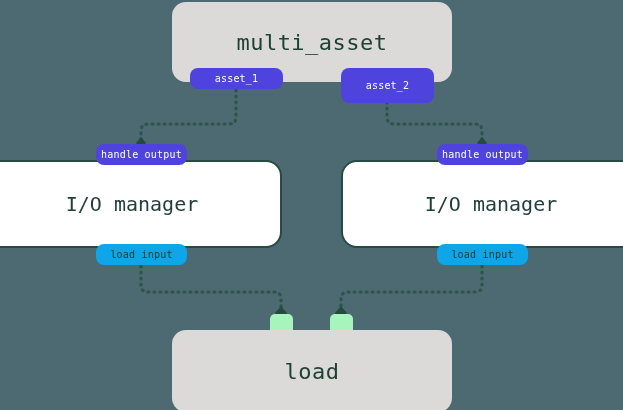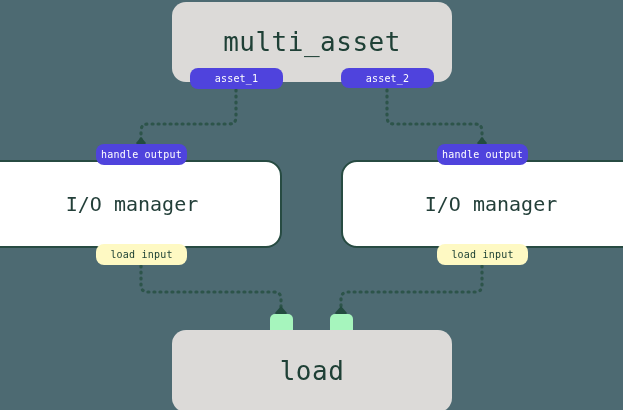--- a/index.html
+++ b/index.html
@@ -31,21 +31,21 @@
     position: absolute;
     box-sizing: border-box;
     display: flex;
     align-items: center;
     justify-content: center;
   }
   .node-grey {
     background: #dcdad8;
     border-radius: 14px;
     color: #1f4036;
-    font-size: 26px;
+    font-size: 22px;
     letter-spacing: 0.5px;
   }
   .node-white {
     background: #ffffff;
     border: 2px solid #274b42;
     border-radius: 16px;
     color: #233f39;
     font-size: 20px;
   }
 
@@ -59,21 +59,21 @@
     font-size: 10px;
     border-radius: 8px;
     letter-spacing: 0.2px;
     white-space: nowrap;
   }
   .badge-purple {
     background: #4f43dd;
     color: #ffffff;
   }
   .badge-green {
-    background: #fef9c3;
+    background: #0ea5e9;
     color: #183d30;
   }
   .port-square {
     position: absolute;
     box-sizing: border-box;
     background: #a6f5bd;
     border-radius: 5px;
   }
 </style>
 </head>
@@ -106,21 +106,21 @@
   </svg>
 
   <div class="node node-grey" style="left:172px; top:2px; width:280px; height:80px;">
     <span>multi_asset</span>
   </div>
 
   <div class="badge badge-purple" style="left:190px; top:68px; width:93px; height:21px;">
     <span>asset_1</span>
   </div>
 
-  <div class="badge badge-purple" style="left:341px; top:68px; width:93px; height:20px;">
+  <div class="badge badge-purple" style="left:341px; top:68px; width:93px; height:35px;">
     <span>asset_2</span>
   </div>
 
   <div class="node node-white" style="left:-18px; top:160px; width:300px; height:88px;">
     <span>I/O manager</span>
   </div>
 
   <div class="badge badge-purple" style="left:96px; top:144px; width:91px; height:21px;">
     <span>handle output</span>
   </div>

